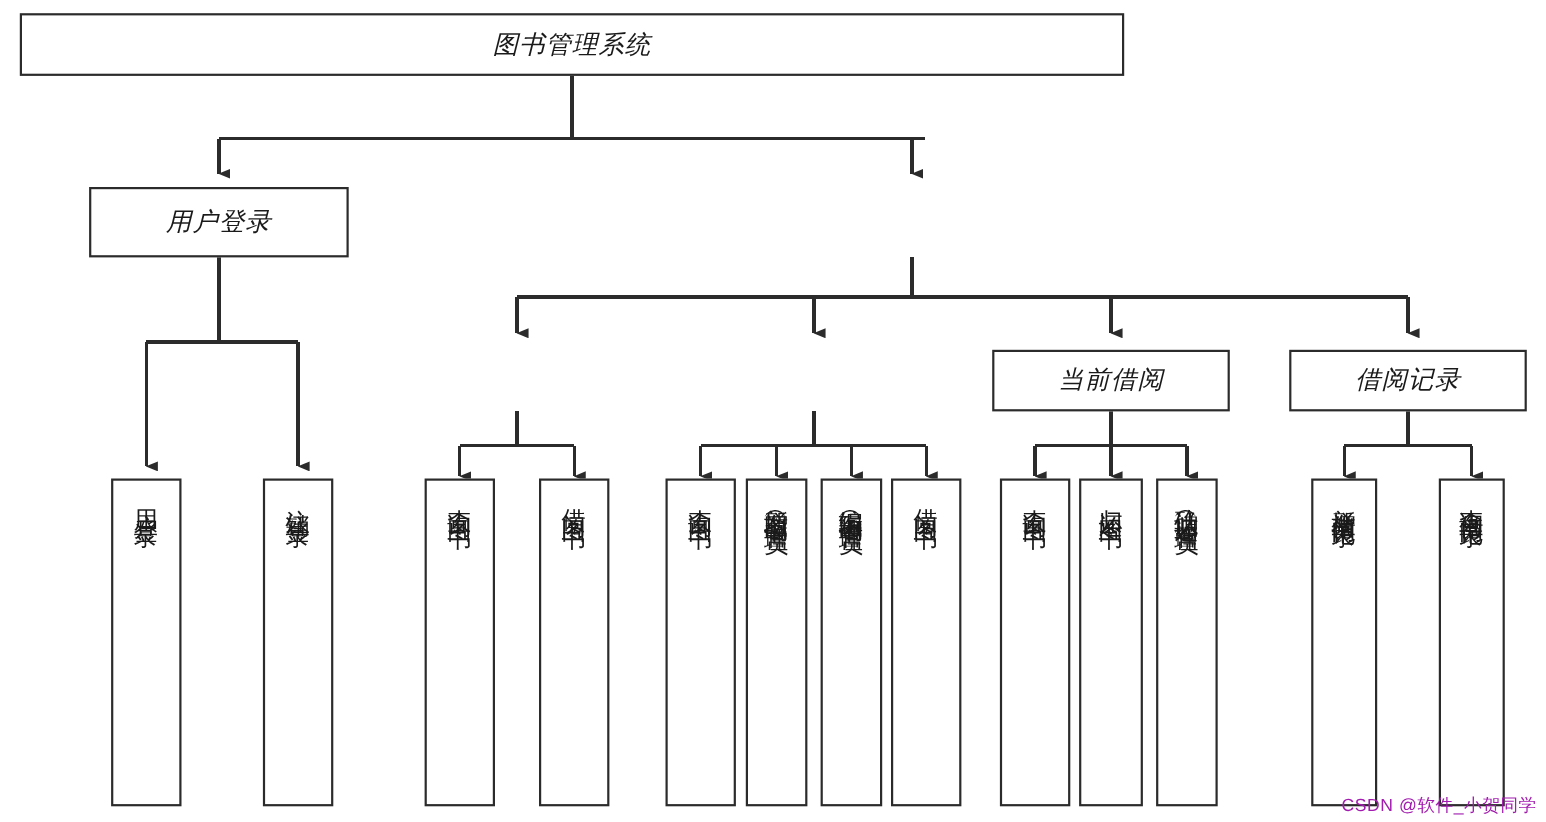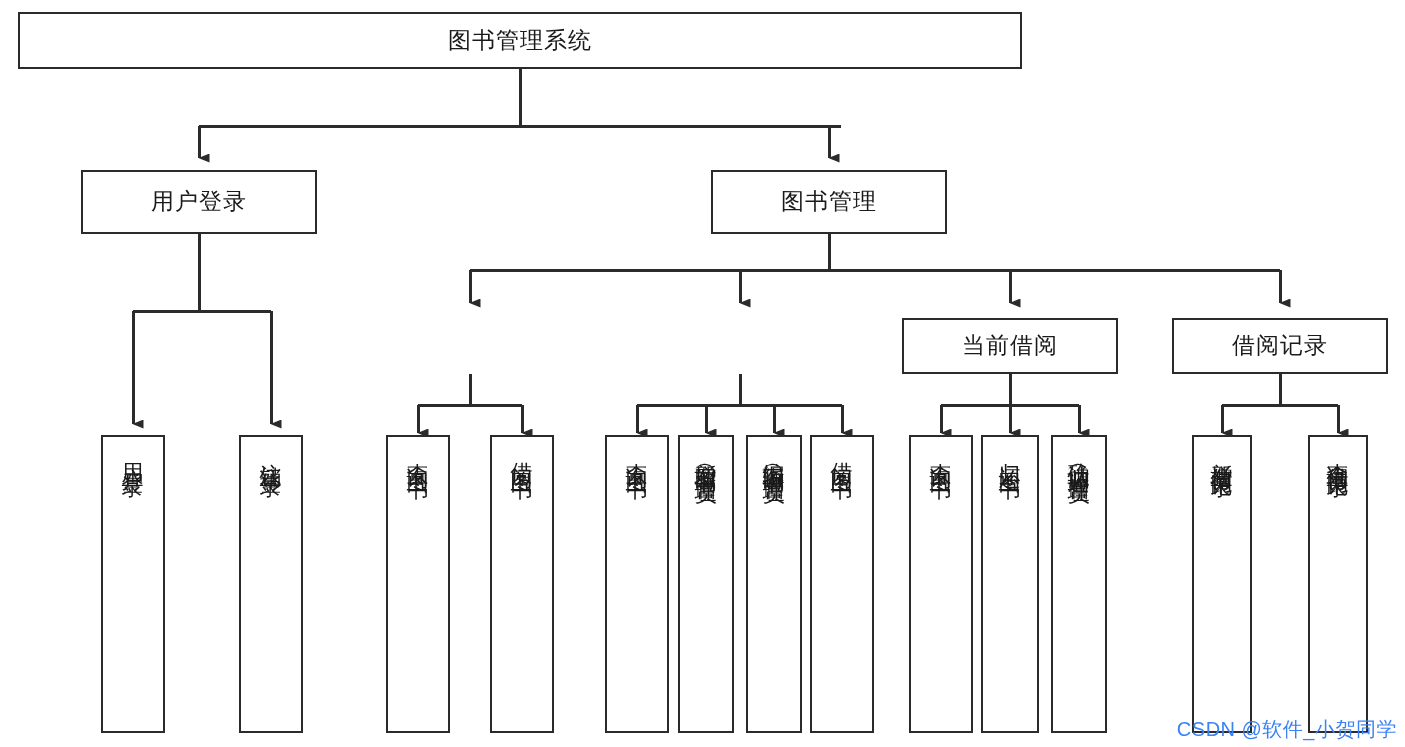--- a/index.html
+++ b/index.html
@@ -34,20 +34,21 @@
     display: flex;
     align-items: center;
     justify-content: center;
     color: #1a1a1a;
   }
   .node-h {
     font-size: 23px;
     letter-spacing: 1px;
     line-height: 1.2;
     white-space: nowrap;
+    font-style: italic;
   }
   .node-root {
     font-size: 23px;
     letter-spacing: 1px;
   }
   .node-v {
     align-items: flex-start;
     justify-content: center;
     padding-top: 8px;
   }
@@ -60,22 +61,22 @@
     color: #1a1a1a;
     white-space: nowrap;
   }
   .node-v.tall-label .vlabel {
     letter-spacing: 3px;
   }
   #watermark {
     position: absolute;
     right: 8px;
     bottom: 4px;
-    font-size: 20px;
-    color: #3b82f6;
+    font-size: 16px;
+    color: #a21caf;
     white-space: nowrap;
     letter-spacing: 0.5px;
   }
 </style>
 </head>
 <body>
 
 <div id="diagram-root">
 
   <svg id="edge-layer" viewBox="0 0 1405 747" width="1405" height="747">
@@ -130,23 +131,20 @@
     </g>
   </svg>
 
   <div class="node node-h node-root" style="left:18px; top:12px; width:1004px; height:57px;">
     <span>图书管理系统</span>
   </div>
 
   <div class="node node-h" style="left:81px; top:170px; width:236px; height:64px;">
     <span>用户登录</span>
   </div>
-  <div class="node node-h" style="left:711px; top:170px; width:236px; height:64px;">
-    <span>图书管理</span>
-  </div>
 
   <div class="node node-h" style="left:902px; top:318px; width:216px; height:56px;text-align:center;">
     <span>当前借阅</span>
   </div>
   <div class="node node-h" style="left:1172px; top:318px; width:216px; height:56px;text-align:center;">
     <span>借阅记录</span>
   </div>
 
   <div class="node node-v" style="left:101px; top:435px; width:64px; height:298px;">
     <span class="vlabel">用户登录</span>

